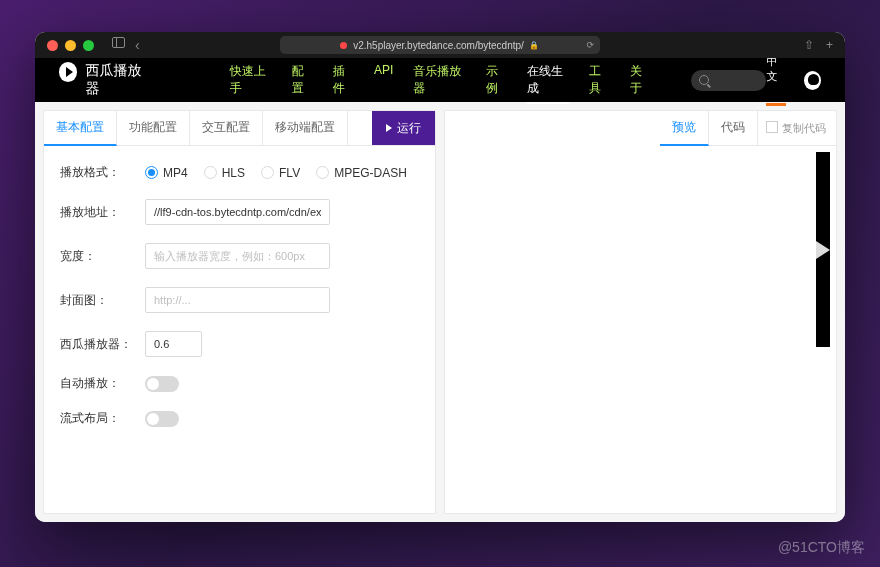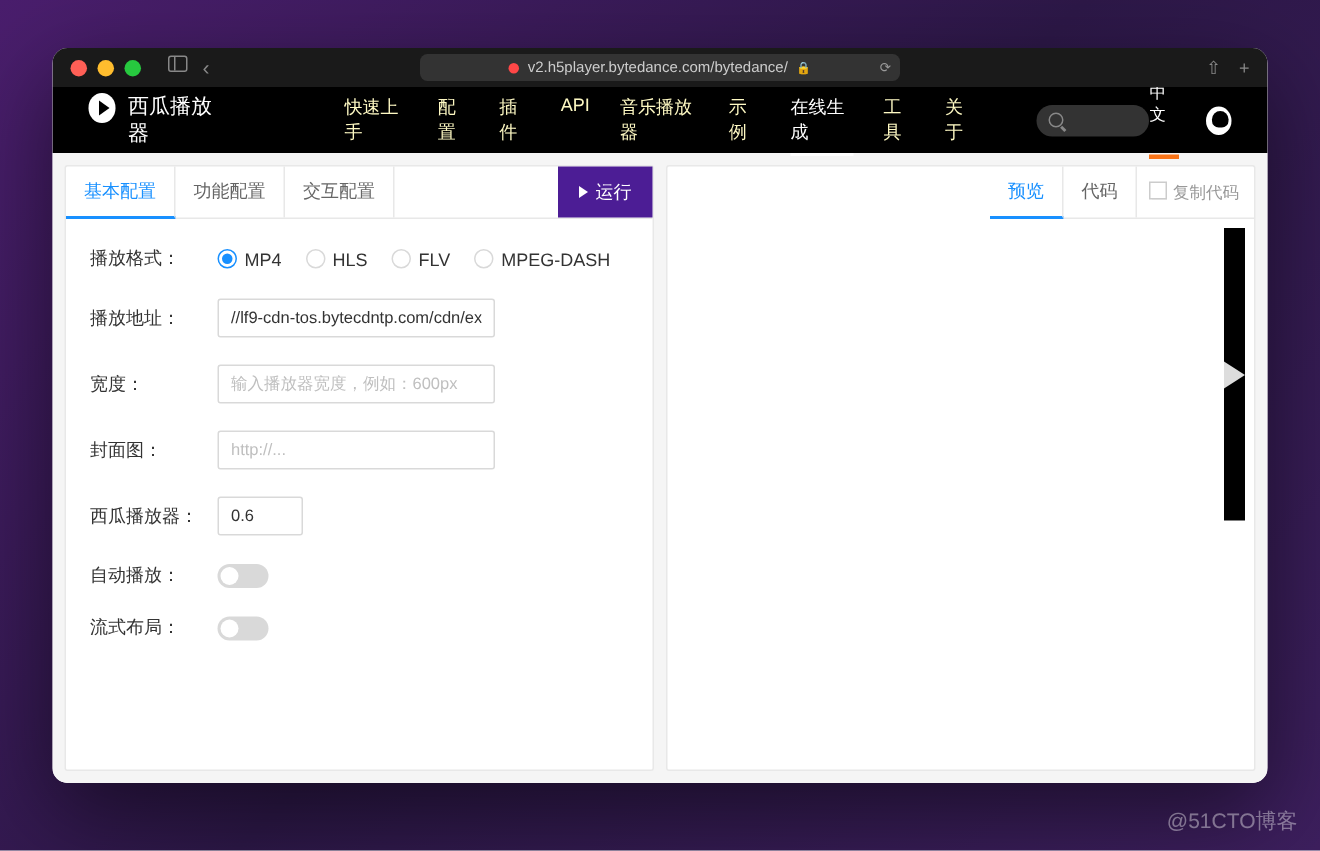--- a/index.html
+++ b/index.html
@@ -65,21 +65,21 @@
       background: #000;
       display: flex;
       align-items: center;
       padding: 0 24px;
     }
     .logo { display: flex; gap: 8px; }
     .logo-icon { width: 20px; height: 20px; background: #fff; border-radius: 50%; position: relative; }
     .logo-icon::after { content:''; position:absolute; left:7px; top:5px; width:0; height:0; border-left:7px solid #000; border-top:5px solid transparent; border-bottom:5px solid transparent; }
     .logo-text { color: #fff; font-size: 14px; font-weight: 500; }
     .nav { display: flex; gap: 20px; margin-left: 80px; }
-    .nav-item { color: #fef9c3; font-size: 12px; cursor: pointer; padding: 4px 0; position: relative; }
+    .nav-item { color: #bef264; font-size: 12px; cursor: pointer; padding: 4px 0; position: relative; }
     .nav-item.active { color: #fff; }
     .nav-item.active::after { content:''; position:absolute; bottom:-3px; left:0; right:0; height:2px; background:#fff; }
     .search-box { margin-left: 40px; width: 80px; height: 21px; background: #333; border-radius: 11px; display:flex; align-items:center; padding:0 8px; }
     .search-glass { width:10px; height:10px; border:1.5px solid #888; border-radius:50%; position:relative; }
     .search-glass::after { content:''; position:absolute; width:4px; height:1.5px; background:#888; bottom:-2px; right:-3px; transform:rotate(45deg); }
     .header-right { margin-left:auto; display:flex; gap:18px; align-items:center; }
     .lang-switch { color:#fff; font-size:11px; border-bottom:3px solid #f97316; padding-bottom:19px; cursor:pointer; }
     .github-icon { width:19px; height:19px; background:#fff; border-radius:50%; position:relative; }
     .github-icon::before { content:''; position:absolute; width:11px; height:11px; background:#000; border-radius:50% 50% 40% 40%; top:3px; left:4px; }
 
@@ -126,21 +126,21 @@
       <div class="traffic-light tl-red"></div>
       <div class="traffic-light tl-yellow"></div>
       <div class="traffic-light tl-green"></div>
     </div>
     <div class="titlebar-nav">
       <span class="sidebar-icon"></span>
       <span class="chevron">‹</span>
     </div>
     <div class="address-bar">
       <span class="lock-dot"></span>
-      <span>v2.h5player.bytedance.com/bytedance/</span>
+      <span>v2.h5player.bytedance.com/bytecdntp/</span>
       <span class="lock-icon">🔒</span>
       <span class="refresh-icon">⟳</span>
     </div>
     <div class="titlebar-right">
       <span class="share-icon">⇧</span>
       <span class="plus-icon">+</span>
     </div>
   </div>
 
   <div class="header">
@@ -167,20 +167,21 @@
       <span class="github-icon"></span>
     </div>
   </div>
 
   <div class="content">
     <div class="left-panel">
       <div class="tabs" id="left-tabs">
         <div class="tab active">基本配置</div>
           <div class="tab">功能配置</div>
           <div class="tab">交互配置</div>
+          <div class="tab">移动端配置</div>
           <button class="run-button">
           <span class="play-triangle"></span>
           <span>运行</span>
         </button>
       </div>
       <div class="form">
         <div class="form-row">
           <label class="form-label">播放格式：</label>
           <div class="form-control radio-group" id="format-radios">
               <label class="radio-item">

